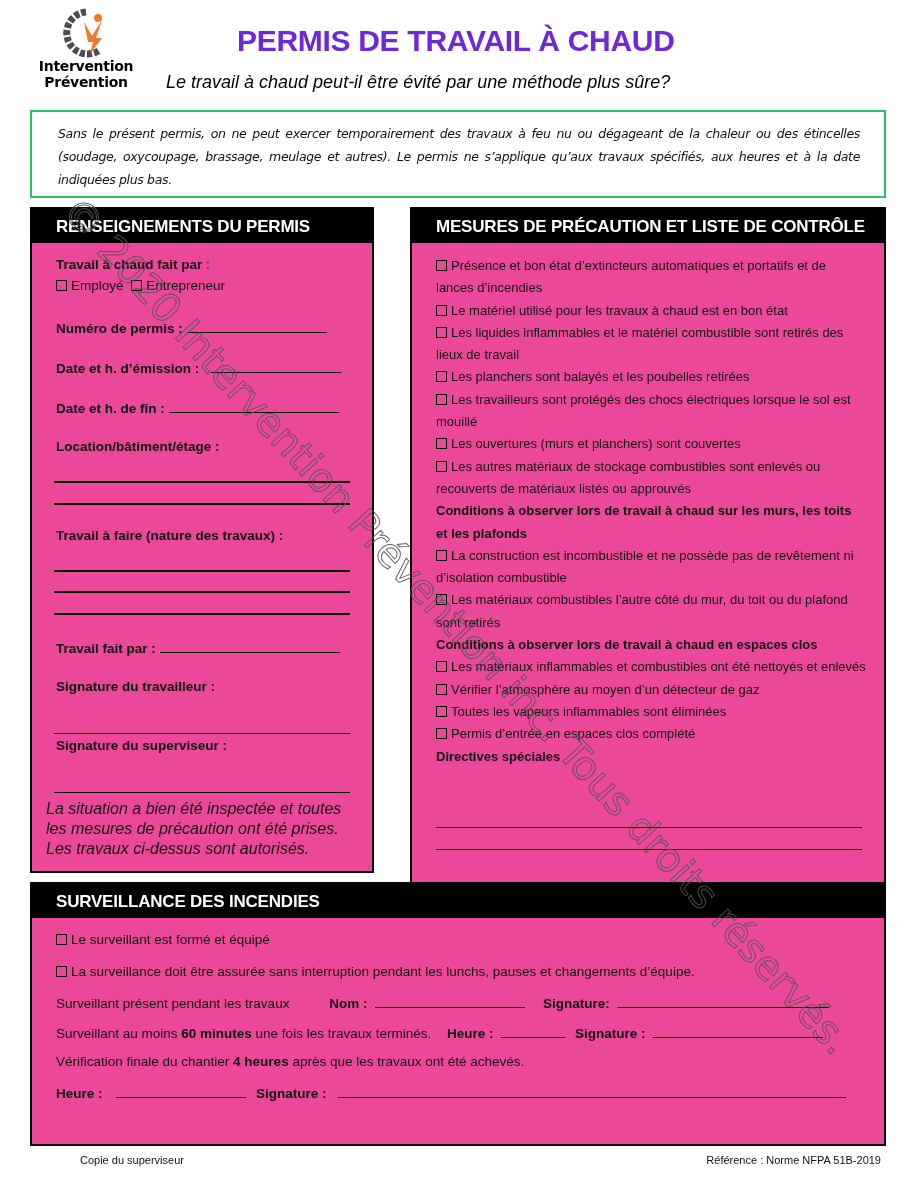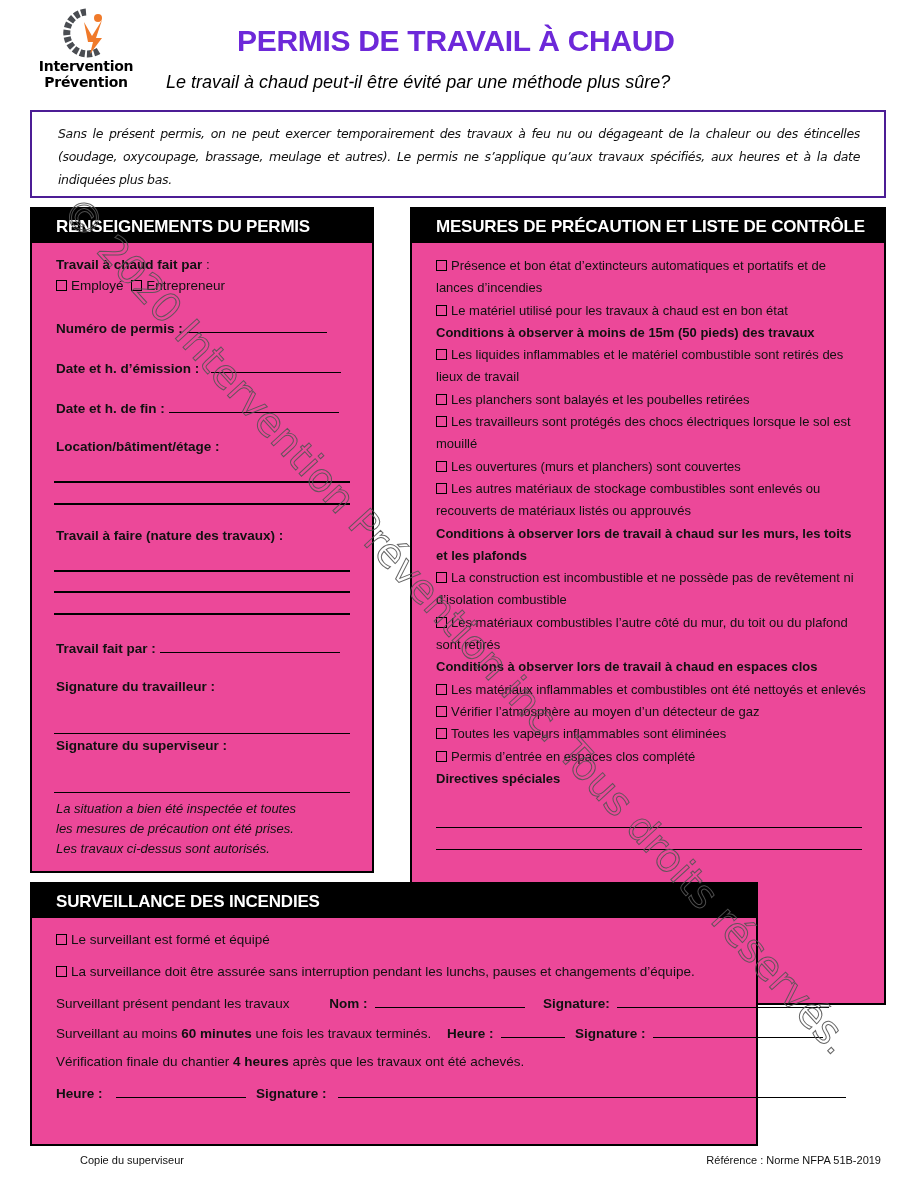--- a/index.html
+++ b/index.html
@@ -7,37 +7,37 @@
     body { position: relative; font-family: "Liberation Sans", "DejaVu Sans", sans-serif; color: #111; }
 
     .logo { position: absolute; left: 34px; top: 8px; width: 104px; height: 86px; }
     .logo svg { position: absolute; left: 26px; top: 0; }
     .logo-text { position: absolute; left: 0; top: 50px; width: 104px; text-align: center;
       color: #000000; font-weight: bold; font-size: 14px; line-height: 16px; font-family: "DejaVu Sans", sans-serif; letter-spacing: -0.3px; }
 
     .page-title { position: absolute; left: 237px; top: 24px; font-size: 30px; font-weight: bold; letter-spacing: -0.3px; color: #6d28d9; }
     .page-subtitle { position: absolute; left: 166px; top: 72px; font-size: 18px; font-style: italic; color: #000; }
 
-    .intro-box { position: absolute; left: 30px; top: 110px; width: 856px; height: 88px; border: 2px solid #4c1d95;
+    .intro-box { position: absolute; left: 30px; top: 110px; width: 856px; height: 88px; border: 2px solid #22c55e;
       padding: 10px 24px 0 26px; }
     .intro-text { font-style: italic; font-size: 12.5px; line-height: 23px; text-align: justify; font-family: "DejaVu Sans", sans-serif; letter-spacing: -0.35px; }
 
     .panel { position: absolute; border: 2px solid #000; background: #ec4899; }
     .panel-header { background: #000; color: #fff; font-weight: bold; font-size: 17px; height: 34px; line-height: 36px; padding-left: 24px; letter-spacing: -0.2px; }
 
     .left-panel { left: 30px; top: 207px; width: 344px; height: 666px; }
     .right-panel { left: 410px; top: 207px; width: 476px; height: 798px; }
-    .bottom-panel { left: 30px; top: 882px; width: 728px; height: 264px; }
+    .bottom-panel { left: 30px; top: 882px; width: 856px; height: 264px; }
 
     .field { position: absolute; left: 24px; font-size: 13.5px; font-weight: bold; white-space: nowrap; }
     .field .blank { display: inline-block; border-bottom: 1px solid #000; height: 14px; vertical-align: baseline; }
     .normal { font-weight: normal; }
     .rule { position: absolute; left: 22px; width: 296px; height: 2px; background: #000; }
     .thin-rule { position: absolute; left: 22px; width: 296px; height: 1px; background: #000; }
-    .note { position: absolute; left: 24px; top: 590px; font-style: italic; font-size: 13px; line-height: 20px; }
+    .note { position: absolute; left: 14px; top: 590px; font-style: italic; font-size: 16px; line-height: 20px; }
 
     .check { display: inline-block; width: 11px; height: 11px; border: 1px solid #000; vertical-align: -1px; margin-right: 4px; }
 
     .checklist { position: absolute; left: 24px; top: 46px; width: 430px; font-size: 13px; line-height: 22.3px; }
     .checklist .item { display: block; }
     .checklist .heading { display: block; font-weight: bold; }
     .directive-line { position: absolute; left: 24px; width: 426px; height: 1px; background: #000; }
 
     .bp-line { position: absolute; left: 24px; font-size: 13.5px; white-space: nowrap; }
     .bp-line .lbl { font-weight: bold; }
@@ -118,21 +118,20 @@
     <div>les mesures de précaution ont été prises.</div>
     <div>Les travaux ci-dessus sont autorisés.</div>
   </div>
 </div>
 
 <div class="panel right-panel">
   <div class="panel-header">MESURES DE PRÉCAUTION ET LISTE DE CONTRÔLE</div>
   <div class="checklist" id="checklist">
       <div class="item"><span class="check"></span><span>Présence et bon état d’extincteurs automatiques et portatifs et de lances d’incendies</span></div>
       <div class="item"><span class="check"></span><span>Le matériel utilisé pour les travaux à chaud est en bon état</span></div>
-      <div class="heading"><span>Conditions à observer à moins de 15m (50 pieds) des travaux</span></div>
       <div class="item"><span class="check"></span><span>Les liquides inflammables et le matériel combustible sont retirés des lieux de travail</span></div>
       <div class="item"><span class="check"></span><span>Les planchers sont balayés et les poubelles retirées</span></div>
       <div class="item"><span class="check"></span><span>Les travailleurs sont protégés des chocs électriques lorsque le sol est mouillé</span></div>
       <div class="item"><span class="check"></span><span>Les ouvertures (murs et planchers) sont couvertes</span></div>
       <div class="item"><span class="check"></span><span>Les autres matériaux de stockage combustibles sont enlevés ou recouverts de matériaux listés ou approuvés</span></div>
       <div class="heading"><span>Conditions à observer lors de travail à chaud sur les murs, les toits et les plafonds</span></div>
       <div class="item"><span class="check"></span><span>La construction est incombustible et ne possède pas de revêtement ni d’isolation combustible</span></div>
       <div class="item"><span class="check"></span><span>Les matériaux combustibles l’autre côté du mur, du toit ou du plafond sont retirés</span></div>
       <div class="heading"><span>Conditions à observer lors de travail à chaud en espaces clos</span></div>
       <div class="item"><span class="check"></span><span>Les matériaux inflammables et combustibles ont été nettoyés et enlevés</span></div>

